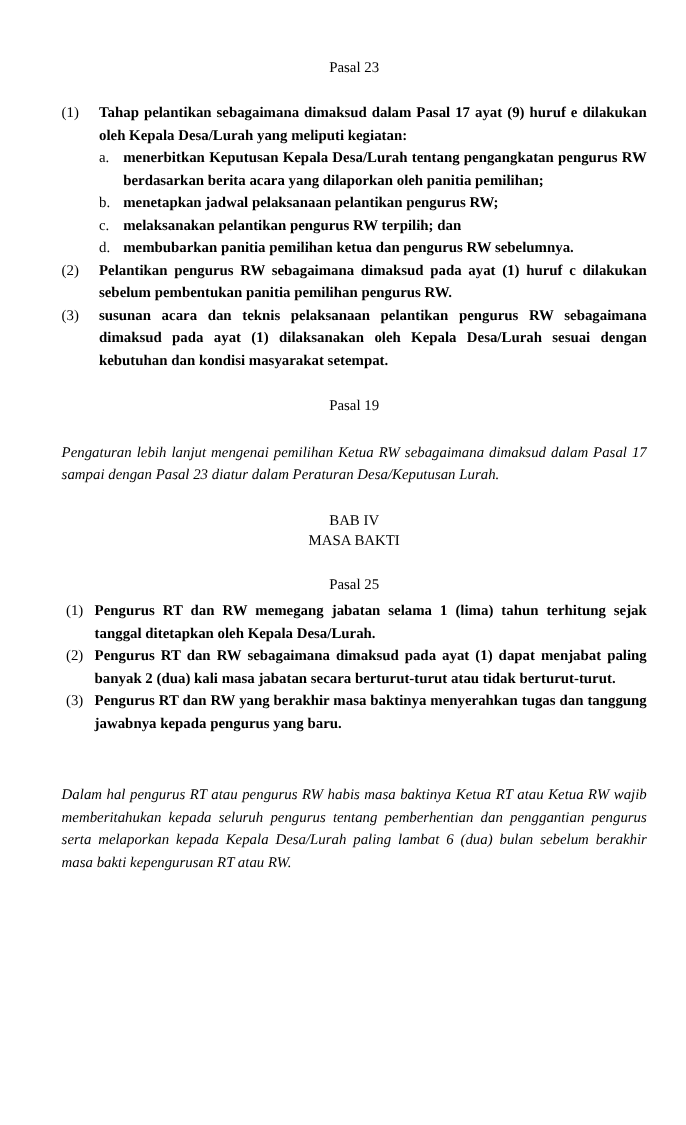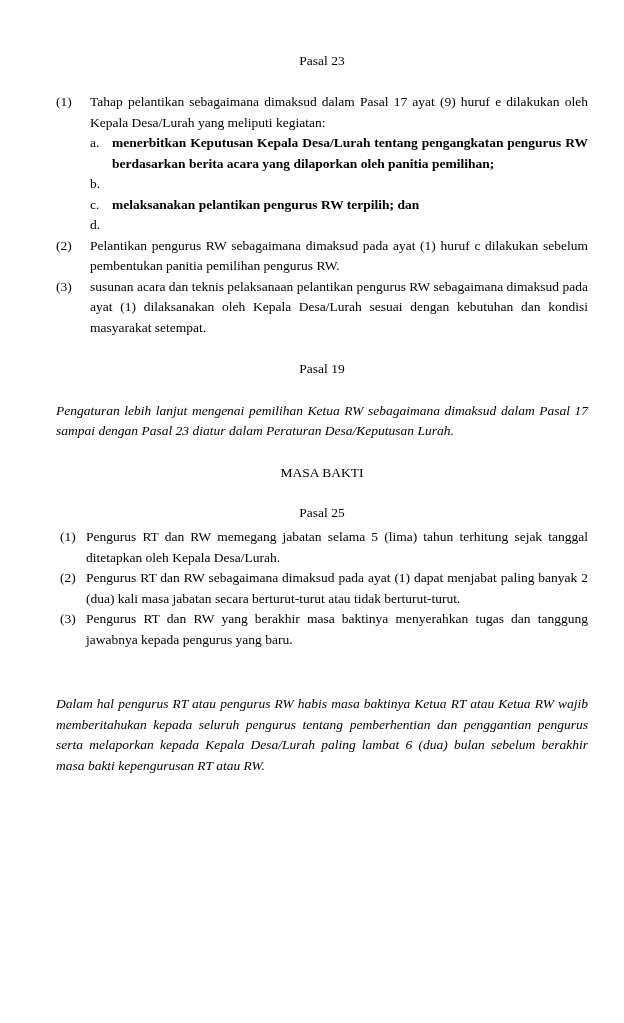--- a/index.html
+++ b/index.html
@@ -42,20 +42,21 @@
   }
   .numrow .num {
     width: 34px;
     flex: 0 0 34px;
     text-align: left;
   }
   .numrow .txt {
     flex: 1 1 auto;
     text-align: justify;
     text-justify: inter-word;
+    font-weight: bold;
   }
   
   .sublist {
     margin: 0;
     padding: 0;
   }
   .subrow {
     display: flex;
     align-items: flex-start;
     font-size: 13.5px;
@@ -107,27 +108,29 @@
       <span class="txt">Tahap pelantikan sebagaimana dimaksud dalam Pasal 17 ayat (9) huruf e dilakukan oleh Kepala Desa/Lurah yang meliputi kegiatan:</span>
     </div>
 
     <div class="sublist">
       <div class="subrow">
         <span class="num">a.</span>
         <span class="txt">menerbitkan Keputusan Kepala Desa/Lurah tentang pengangkatan pengurus RW berdasarkan berita acara yang dilaporkan oleh panitia pemilihan;</span>
       </div>
       <div class="subrow">
         <span class="num">b.</span>
+        <span class="txt">menetapkan jadwal pelaksanaan pelantikan pengurus RW;</span>
       </div>
       <div class="subrow">
         <span class="num">c.</span>
         <span class="txt last-line-left">melaksanakan pelantikan pengurus RW terpilih; dan</span>
       </div>
       <div class="subrow">
         <span class="num">d.</span>
+        <span class="txt">membubarkan panitia pemilihan ketua dan pengurus RW sebelumnya.</span>
       </div>
     </div>
 
     <div class="numrow">
       <span class="num">(2)</span>
       <span class="txt">Pelantikan pengurus RW sebagaimana dimaksud pada ayat (1) huruf c dilakukan sebelum pembentukan panitia pemilihan pengurus RW.</span>
     </div>
 
     <div class="numrow">
       <span class="num">(3)</span>
@@ -137,31 +140,32 @@
   </div>
 
   <div class="spacer-lg"></div>
 
   <div class="heading">Pasal 19</div>
   <div class="spacer-lg"></div>
   <p class="para">Pengaturan lebih lanjut mengenai pemilihan Ketua RW sebagaimana dimaksud dalam Pasal 17 sampai dengan Pasal 23 diatur dalam Peraturan Desa/Keputusan Lurah.</p>
 
   <div class="spacer-lg"></div>
 
+  <div class="heading">BAB IV</div>
   <div class="heading">MASA BAKTI</div>
 
   <div class="spacer-lg"></div>
 
   <div class="heading">Pasal 25</div>
   <div class="spacer-xs"></div>
 
   <div class="numlist tight">
     <div class="numrow tight">
       <span class="num">(1)</span>
-      <span class="txt">Pengurus RT dan RW memegang jabatan selama 5 (lima) tahun terhitung sejak tanggal ditetapkan oleh Kepala Desa/Lurah.</span>
+      <span class="txt">Pengurus RT dan RW memegang jabatan selama 1 (lima) tahun terhitung sejak tanggal ditetapkan oleh Kepala Desa/Lurah.</span>
     </div>
     <div class="numrow tight">
       <span class="num">(2)</span>
       <span class="txt">Pengurus RT dan RW sebagaimana dimaksud pada ayat (1) dapat menjabat paling banyak 2 (dua) kali masa jabatan secara berturut-turut atau tidak berturut-turut.</span>
     </div>
     <div class="numrow tight">
       <span class="num">(3)</span>
       <span class="txt">Pengurus RT dan RW yang berakhir masa baktinya menyerahkan tugas dan tanggung jawabnya kepada pengurus yang baru.</span>
     </div>
   </div>

